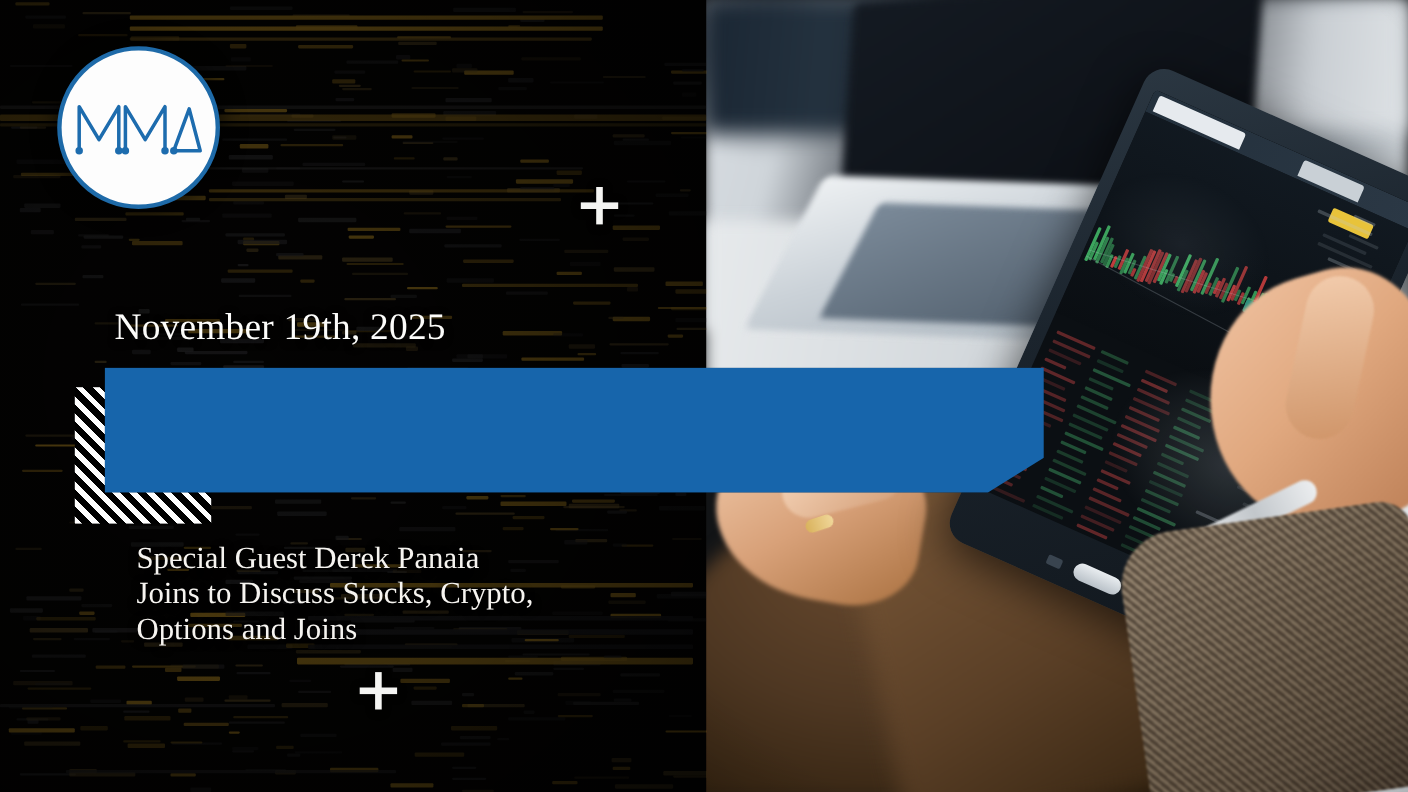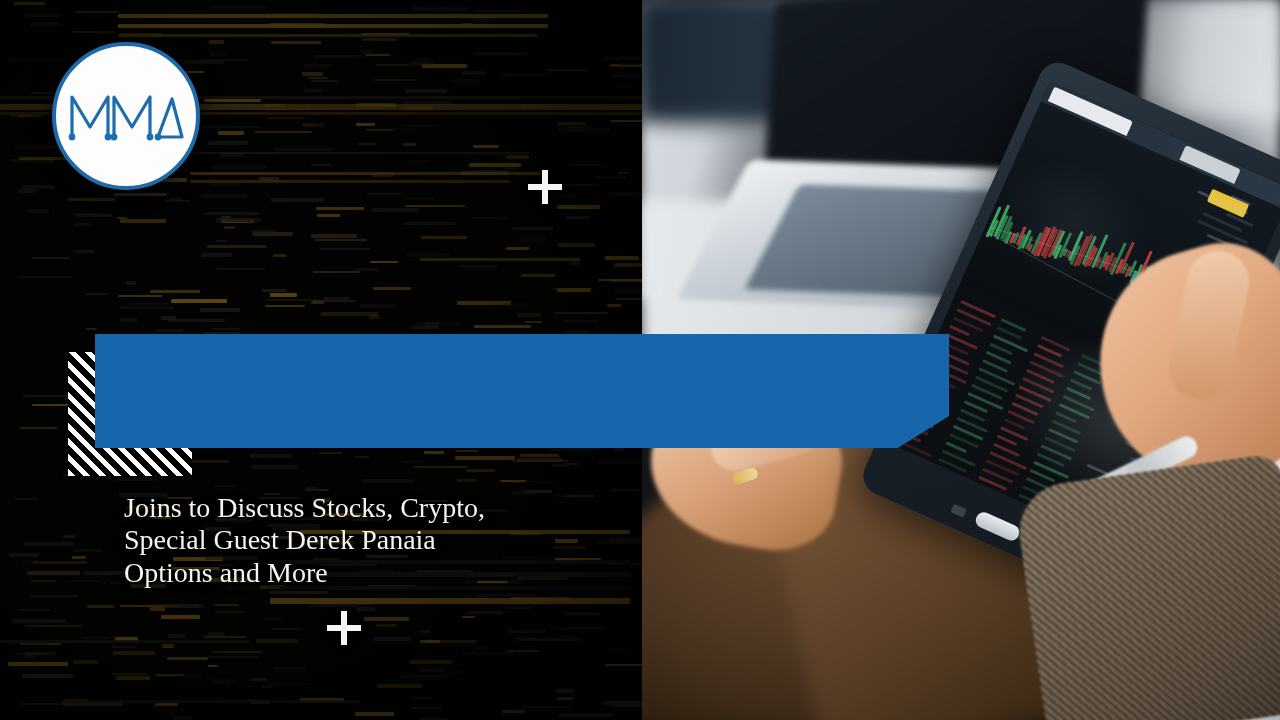--- a/index.html
+++ b/index.html
@@ -1086,29 +1086,30 @@
         <circle cx="42" cy="50" r="3.4"></circle>
         <circle cx="48" cy="50" r="3.4"></circle>
         <circle cx="84" cy="50" r="3.4"></circle>
         <circle cx="92" cy="50" r="3.4"></circle>
       </g>
     </svg>
   </div>
 
   <div class="hatch"></div>
 
+  <div class="date">November 19th, 2025</div>
 
   <div class="banner"></div>
   <div class="banner-title">
   </div>
 
   <div class="subtitle">
+    <span>Special Guest Derek Panaia</span>
     <span>Joins to Discuss Stocks, Crypto,</span>
-    <span>Special Guest Derek Panaia</span>
-    <span>Options and More</span>
+    <span>Options and Joins</span>
   </div>
 
   <div class="plus" style="left:528px; top:170px; width:34px; height:34px;">
     <div class="h" style="left:0; top:14px; width:34px; height:6px;"></div>
     <div class="v" style="left:14px; top:0; width:6px; height:34px;"></div>
   </div>
   <div class="plus" style="left:327px; top:611px; width:34px; height:34px;">
     <div class="h" style="left:0; top:14px; width:34px; height:6px;"></div>
     <div class="v" style="left:14px; top:0; width:6px; height:34px;"></div>
   </div>

